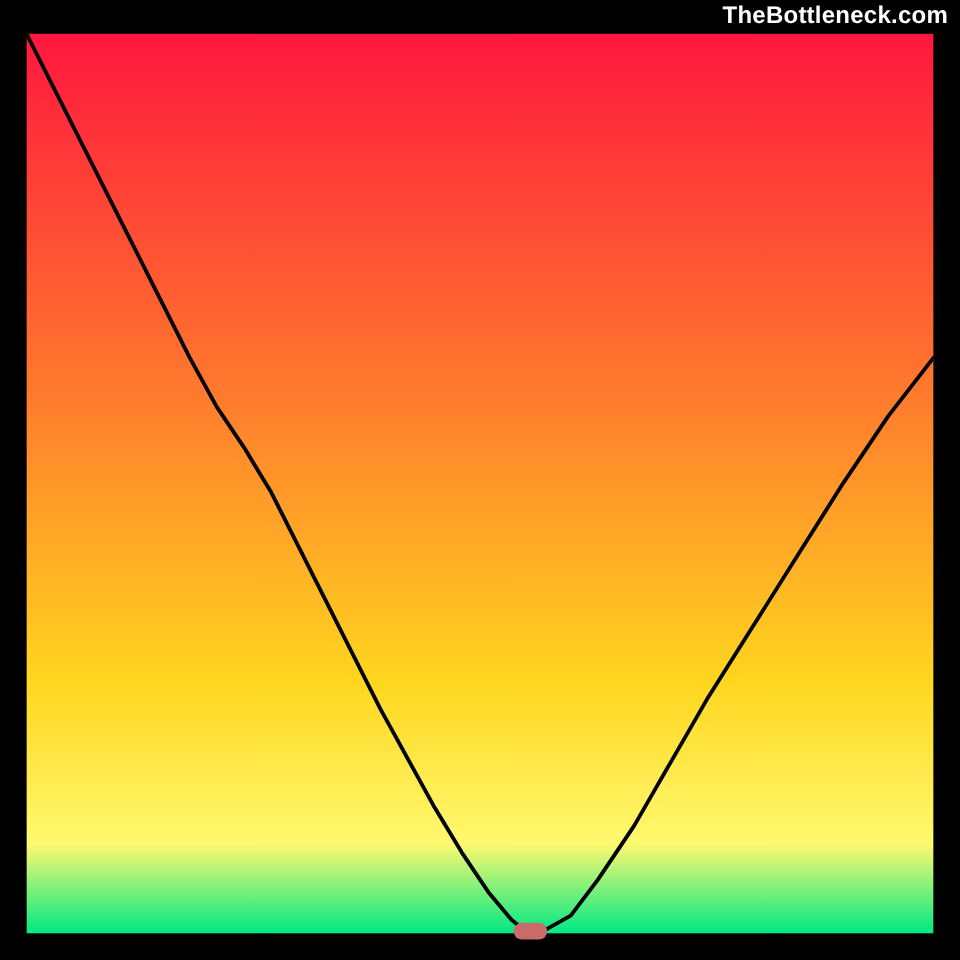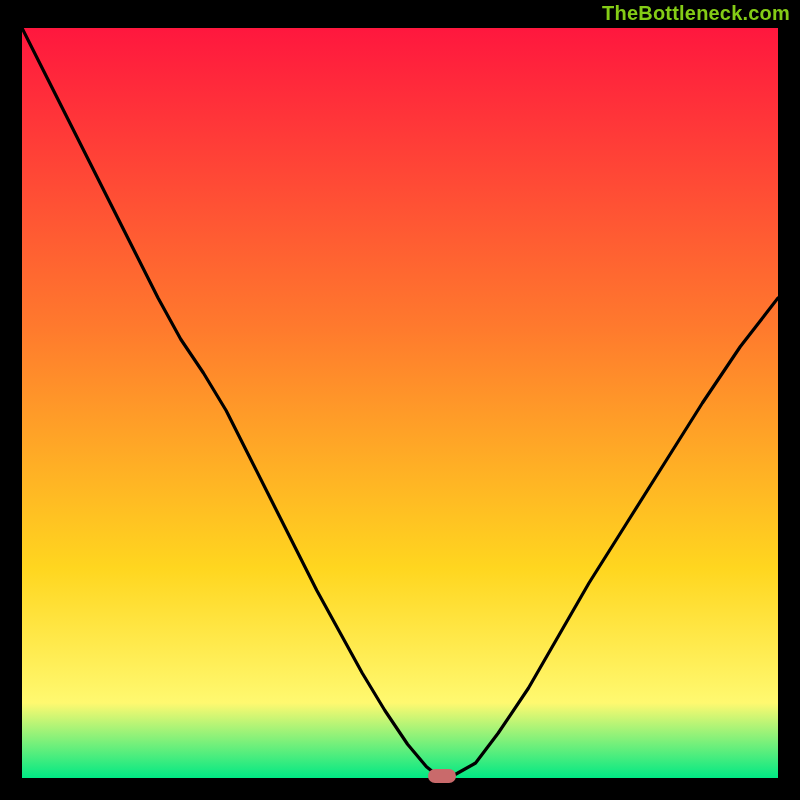--- a/index.html
+++ b/index.html
@@ -14,21 +14,21 @@
   .frame {
     position: relative;
     width: 800px;
     height: 800px;
     background: #000;
   }
   .watermark {
     position: absolute;
     top: 2px;
     right: 10px;
-    color: #84cc16;
+    color: #ffffff;
     font-size: 20px;
     font-weight: 600;
     letter-spacing: 0.2px;
     user-select: none;
   }
   .plot {
     position: absolute;
     left: 22px;
     top: 28px;
     width: 756px;

